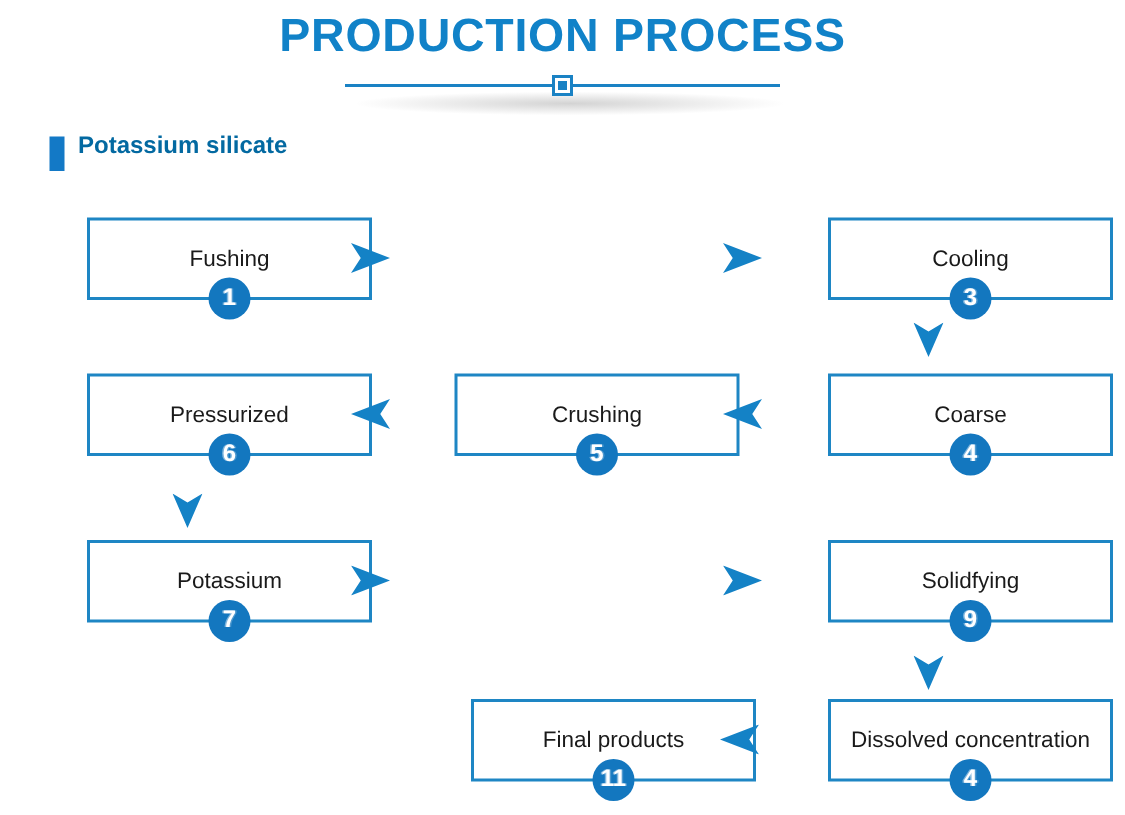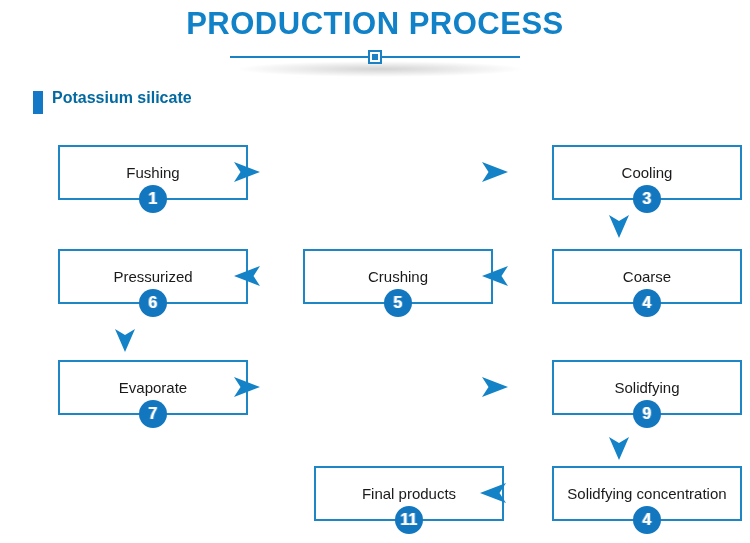--- a/index.html
+++ b/index.html
@@ -112,21 +112,21 @@
     <span class="pnum">4</span>
   </div>
 
   <div class="arrow" style="left:115px;top:329px">
     <svg width="20" height="23" viewBox="0 0 20 23">
         <path d="M0 0 L10 6 L20 0 L10 23 Z"></path>
       </svg>
   </div>
 
   <div class="pbox" style="left:30px;top:360px">
-    <span class="plabel">Evaporate</span>
+    <span class="plabel">Potassium</span>
     <span class="pnum">7</span>
   </div>
   <div class="arrow" style="left:234px;top:377px">
     <svg width="26" height="20" viewBox="0 0 26 20">
         <path d="M0 0 L26 10 L0 20 L6.5 10 Z"></path>
       </svg>
   </div>
   <div class="arrow" style="left:482px;top:377px">
     <svg width="26" height="20" viewBox="0 0 26 20">
         <path d="M0 0 L26 10 L0 20 L6.5 10 Z"></path>
@@ -146,17 +146,17 @@
   <div class="pbox" style="left:286px;top:466px">
     <span class="plabel">Final products</span>
     <span class="pnum">11</span>
   </div>
   <div class="arrow" style="left:480px;top:483px">
     <svg width="26" height="20" viewBox="0 0 26 20">
         <path d="M26 0 L0 10 L26 20 L19.5 10 Z"></path>
       </svg>
   </div>
   <div class="pbox" style="left:524px;top:466px">
-    <span class="plabel">Solidfying concentration</span>
+    <span class="plabel">Dissolved concentration</span>
     <span class="pnum">4</span>
   </div>
 
 </div>
 
 </body></html>

